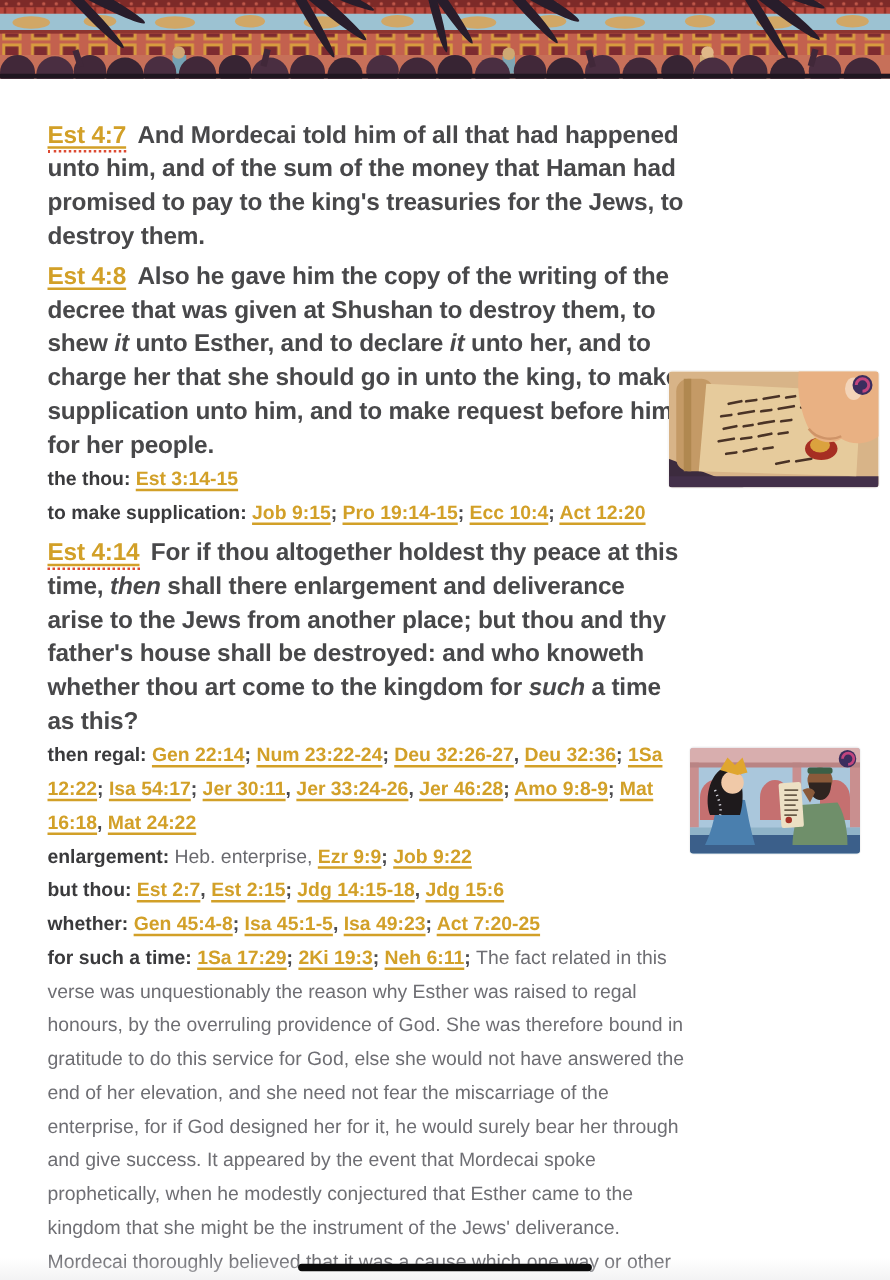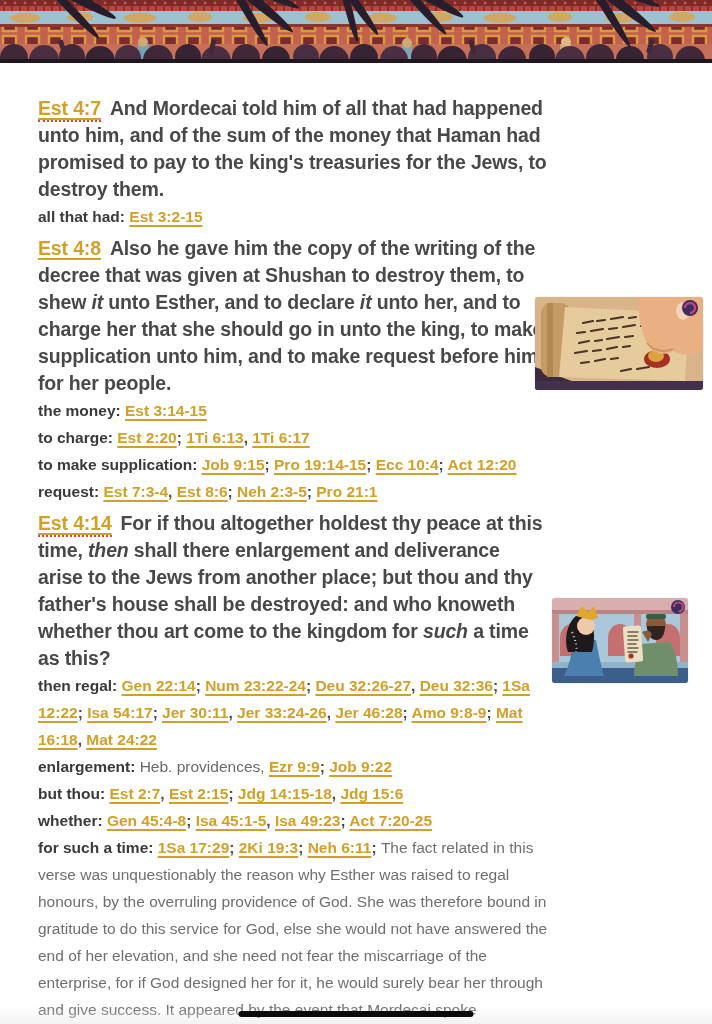--- a/index.html
+++ b/index.html
@@ -152,52 +152,40 @@
       </g>
     </g>
     <rect x="0" y="59" width="712" height="4" fill="#1f1620"></rect>
   </svg>
 </div>
 
 <div class="content">
 
   <p class="verse"><a class="vref sp">Est 4:7</a><span>And Mordecai told him of all that had happened unto him, and of the sum of the money that Haman had promised to pay to the king's treasuries for the Jews, to destroy them.</span></p>
 
-  <div class="refline">
-    <span class="rlabel">all that had:</span>
-    <span class="refs"><a class="ref">Est 3:2-15</a><span class="sep"></span></span>
-  </div>
 
   <p class="verse mt"><a class="vref">Est 4:8</a><span>Also he gave him the copy of the writing of the decree that was given at Shushan to destroy them, to shew </span><i>it</i><span> unto Esther, and to declare </span><i>it</i><span> unto her, and to charge her that she should go in unto the king, to make supplication unto him, and to make request before him for her people.</span></p>
 
   <div class="refline">
-    <span class="rlabel">the money:</span>
+    <span class="rlabel">the thou:</span>
     <span class="refs"><a class="ref">Est 3:14-15</a><span class="sep"></span></span>
-  </div>
-  <div class="refline">
-    <span class="rlabel">to charge:</span>
-    <span class="refs"><a class="ref">Est 2:20</a><span class="sep">; </span><a class="ref">1Ti 6:13</a><span class="sep">, </span><a class="ref">1Ti 6:17</a><span class="sep"></span></span>
   </div>
   <div class="refline">
     <span class="rlabel">to make supplication:</span>
     <span class="refs"><a class="ref">Job 9:15</a><span class="sep">; </span><a class="ref">Pro 19:14-15</a><span class="sep">; </span><a class="ref">Ecc 10:4</a><span class="sep">; </span><a class="ref">Act 12:20</a><span class="sep"></span></span>
-  </div>
-  <div class="refline">
-    <span class="rlabel">request:</span>
-    <span class="refs"><a class="ref">Est 7:3-4</a><span class="sep">, </span><a class="ref">Est 8:6</a><span class="sep">; </span><a class="ref">Neh 2:3-5</a><span class="sep">; </span><a class="ref">Pro 21:1</a><span class="sep"></span></span>
   </div>
 
   <p class="verse mt"><a class="vref sp">Est 4:14</a><span>For if thou altogether holdest thy peace at this time, </span><i>then</i><span> shall there enlargement and deliverance arise to the Jews from another place; but thou and thy father's house shall be destroyed: and who knoweth whether thou art come to the kingdom for </span><i>such</i><span> a time as this?</span></p>
 
   <div class="refline" style="max-width:512px_unused">
     <span class="rlabel">then regal:</span>
     <span class="refs"><a class="ref">Gen 22:14</a><span class="sep">; </span><a class="ref">Num 23:22-24</a><span class="sep">; </span><a class="ref">Deu 32:26-27</a><span class="sep">, </span><a class="ref">Deu 32:36</a><span class="sep">; </span><a class="ref">1Sa 12:22</a><span class="sep">; </span><a class="ref">Isa 54:17</a><span class="sep">; </span><a class="ref">Jer 30:11</a><span class="sep">, </span><a class="ref">Jer 33:24-26</a><span class="sep">, </span><a class="ref">Jer 46:28</a><span class="sep">; </span><a class="ref">Amo 9:8-9</a><span class="sep">; </span><a class="ref">Mat 16:18</a><span class="sep">, </span><a class="ref">Mat 24:22</a><span class="sep"></span></span>
   </div>
   <div class="refline">
-    <span class="rlabel">enlargement:</span><span class="prefix"> Heb. providences, </span>
+    <span class="rlabel">enlargement:</span><span class="prefix"> Heb. enterprise, </span>
     <span class="refs"><a class="ref">Ezr 9:9</a><span class="sep">; </span><a class="ref">Job 9:22</a><span class="sep"></span></span>
   </div>
   <div class="refline">
     <span class="rlabel">but thou:</span>
     <span class="refs"><a class="ref">Est 2:7</a><span class="sep">, </span><a class="ref">Est 2:15</a><span class="sep">; </span><a class="ref">Jdg 14:15-18</a><span class="sep">, </span><a class="ref">Jdg 15:6</a><span class="sep"></span></span>
   </div>
   <div class="refline">
     <span class="rlabel">whether:</span>
     <span class="refs"><a class="ref">Gen 45:4-8</a><span class="sep">; </span><a class="ref">Isa 45:1-5</a><span class="sep">, </span><a class="ref">Isa 49:23</a><span class="sep">; </span><a class="ref">Act 7:20-25</a><span class="sep"></span></span>
   </div>

